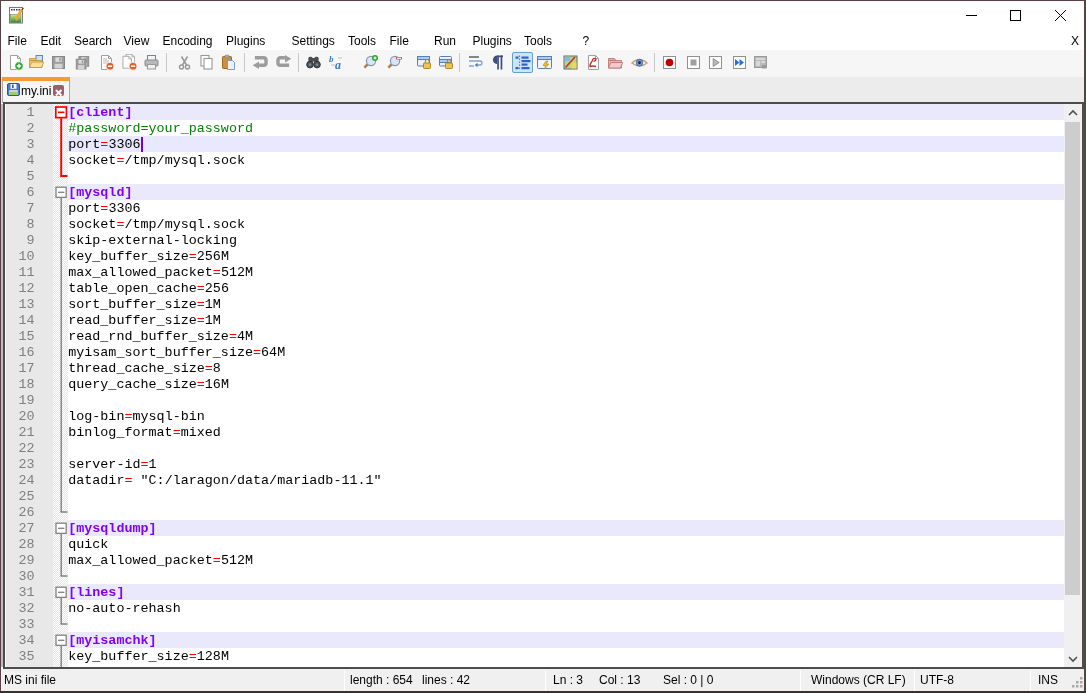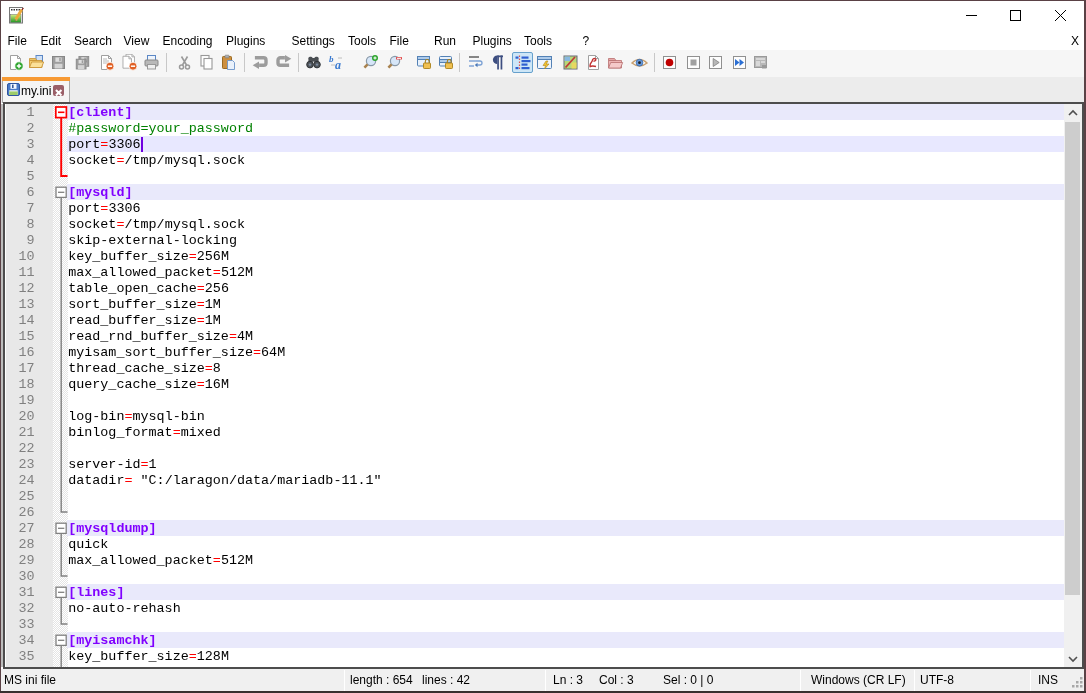--- a/index.html
+++ b/index.html
@@ -433,21 +433,21 @@
 </div>
 <div class="abs" id="edborder-bot"></div>
 
 <div class="abs" id="statusbar">
   <div class="st" style="left:4px">MS ini file</div>
   <div class="sep" style="left:344px"></div>
   <div class="st" style="left:350px">length : 654</div>
   <div class="st" style="left:422px">lines : 42</div>
   <div class="sep" style="left:545px"></div>
   <div class="st" style="left:553px">Ln : 3</div>
-  <div class="st" style="left:599px">Col : 3</div>
+  <div class="st" style="left:599px">Col : 13</div>
   <div class="st" style="left:663px">Sel : 0 | 0</div>
   <div class="sep" style="left:800px"></div>
   <div class="st" style="left:811px">Windows (CR LF)</div>
   <div class="sep" style="left:914px"></div>
   <div class="st" style="left:920px">UTF-8</div>
   <div class="sep" style="left:1030px"></div>
   <div class="st" style="left:1038px">INS</div>
   <svg style="position:absolute;right:2px;bottom:2px" width="12" height="12" viewBox="0 0 12 12">
     <rect x="8" y="0" width="2.5" height="2.5" fill="#a8a8a8"></rect>
     <rect x="4" y="4" width="2.5" height="2.5" fill="#a8a8a8"></rect>

